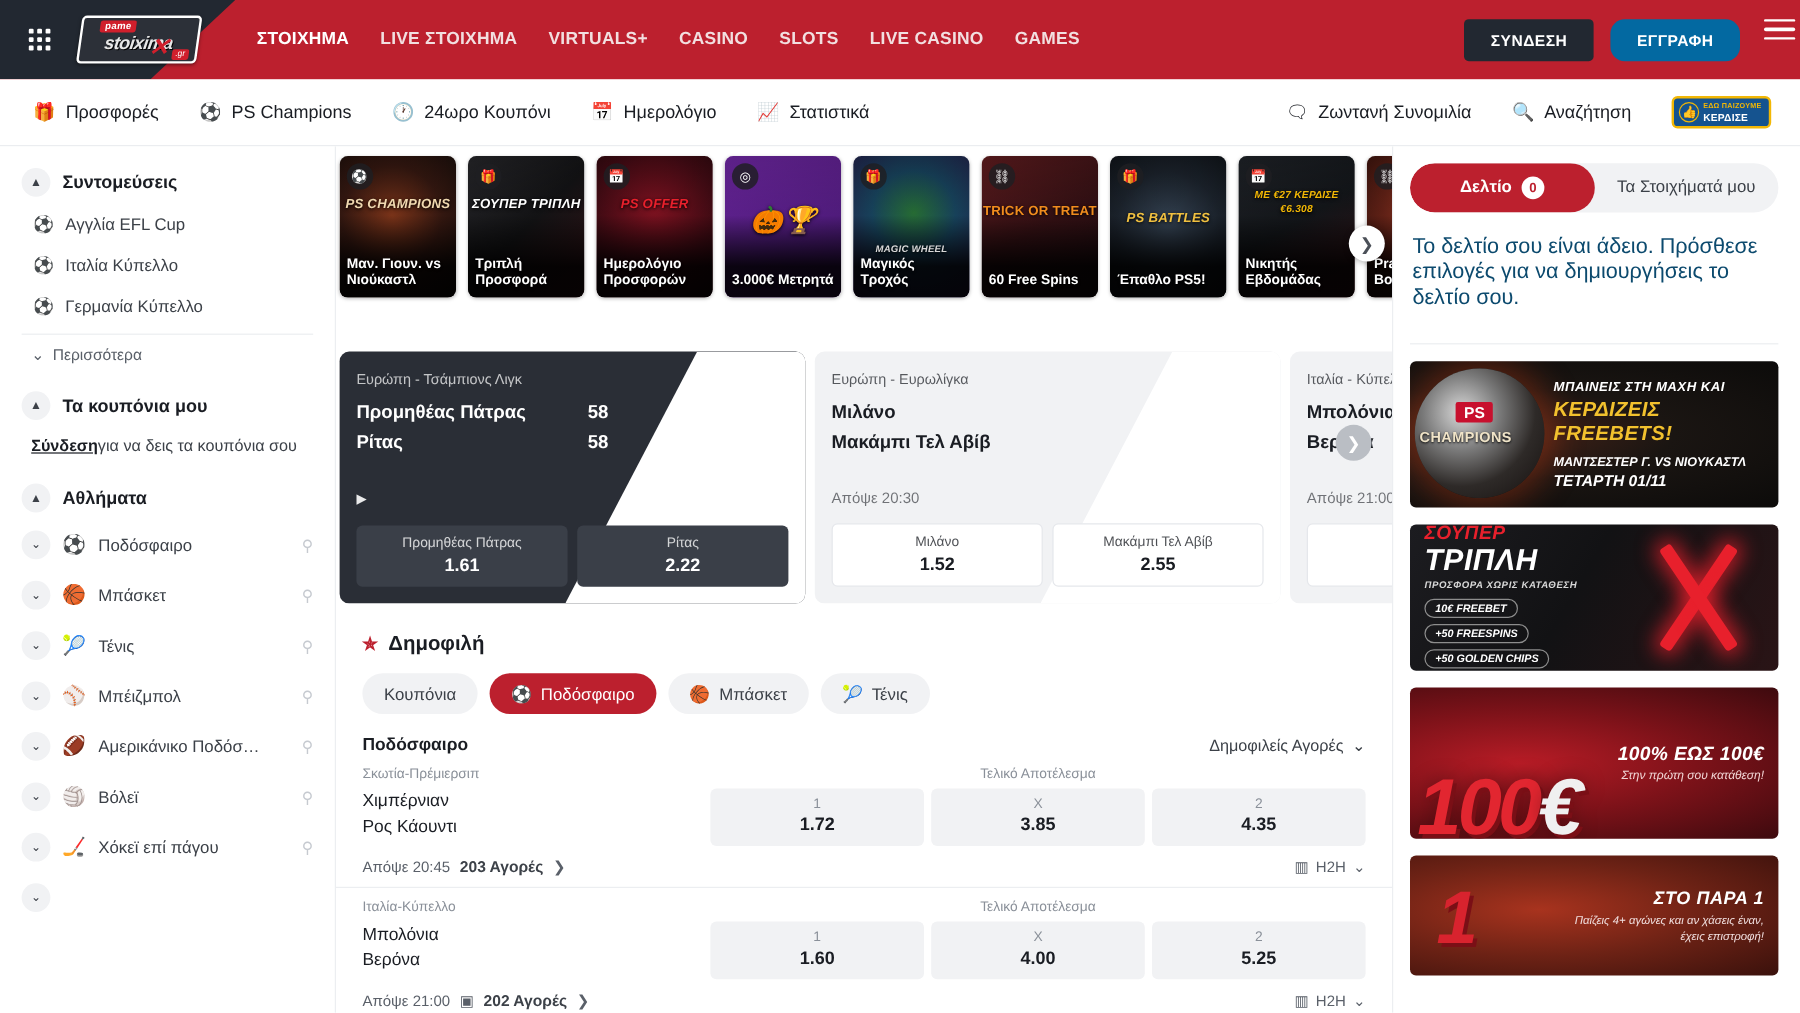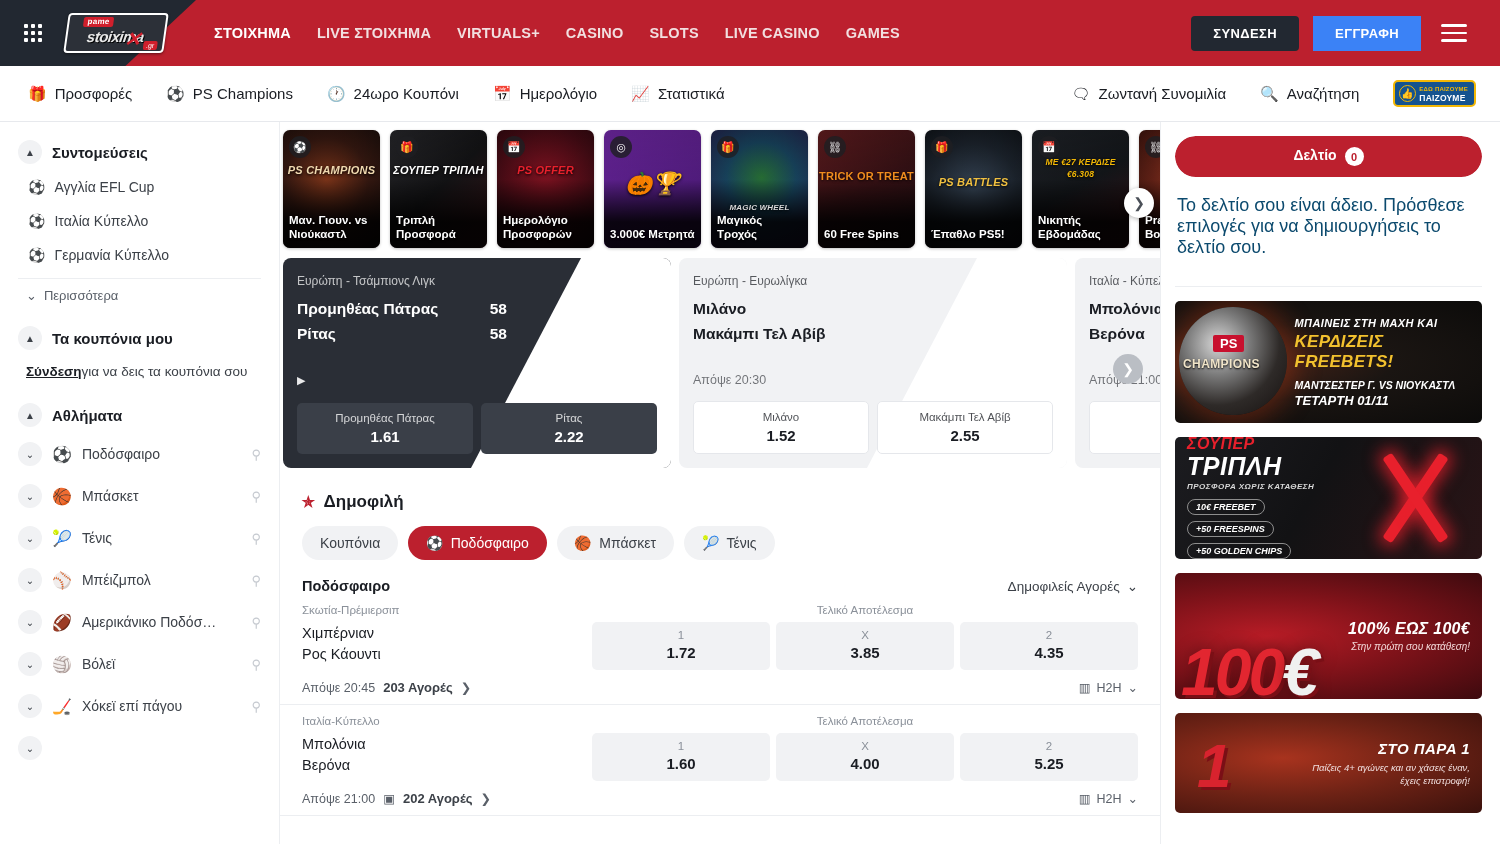--- a/index.html
+++ b/index.html
@@ -63,27 +63,27 @@
     font-size: 7px; padding: 0 3px; border-radius: 2px; line-height: 9px;
   }
 
   .mainnav { display: flex; align-items: center; gap: 26px; margin-left: 46px; position: relative; z-index: 3; }
   .mainnav a {
     color: #f2dfe0; font-size: 14.5px; font-weight: bold; letter-spacing: .2px;
     text-decoration: none; cursor: pointer; white-space: nowrap;
   }
   .mainnav a.active { color: #fff; }
 
-  .topbar-right { margin-left: auto; display: flex; align-items: center; gap: 14px; padding-right: 33px; position: relative; z-index: 3; }
+  .topbar-right { margin-left: auto; display: flex; align-items: flex-start; gap: 14px; padding-right: 4px; position: relative; z-index: 3; }
   .btn-login {
     background: #222831; color: #fff; border: none; border-radius: 4px;
     padding: 10px 22px; font-size: 13px; font-weight: bold; letter-spacing: .4px; cursor: pointer;
   }
   .btn-signup {
-    background: #3b82f6; color: #fff; border: none; border-radius: 0;
+    background: #0369a1; color: #fff; border: none; border-radius: 12px;
     padding: 10px 22px; font-size: 13px; font-weight: bold; letter-spacing: .4px; cursor: pointer;
   }
   .burger { width: 26px; cursor: pointer; display: flex; flex-direction: column; gap: 5px; margin-left: 6px; }
   .burger i { height: 2.5px; background: #fff; border-radius: 2px; display: block; }
 
   
   .subnav {
     height: 56px; background: #fff; border-bottom: 1px solid #e7e9ed;
     display: flex; align-items: center; padding: 0 16px;
   }
@@ -182,21 +182,21 @@
     color: #4b5058; font-size: 14px; z-index: 9;
   }
 
   
   .featured {
     display: flex; gap: 8px; padding: 4px 0 0 3px; position: relative; overflow: hidden;
   }
   .fcard {
     width: 388px; height: 210px; border-radius: 8px; flex-shrink: 0;
     position: relative; overflow: hidden; padding: 16px 14px 0 14px;
-    display: flex; flex-direction: column;
+    display: flex; flex-direction: column; margin-top: 35px;
   }
   .fcard.dark { background: #2a2e36; color: #fff; }
   .fcard.light { background: #f1f2f4; color: #1a1d23; }
   .fcard .slant {
     position: absolute; right: 0; top: 0; bottom: 0; width: 200px; background: #fff;
     clip-path: polygon(55% 0, 100% 0, 100% 100%, 0 100%);
   }
   .fcard.light .slant { background: #fff; }
   .fcard .league { font-size: 12px; opacity: .72; margin-bottom: 12px; position: relative; z-index: 2; }
   .fcard .team-row {
@@ -428,21 +428,21 @@
       <span>Ζωντανή Συνομιλία</span>
     </div>
     <div class="subnav-item">
       <span class="ic">🔍</span>
       <span>Αναζήτηση</span>
     </div>
     <div class="badge-resp">
       <span class="thumb">👍</span>
       <span class="txt">
         <b>ΕΔΩ ΠΑΙΖΟΥΜΕ</b>
-        <b>ΠΑΙΖΟΥΜΕ</b>
+        <b>ΚΕΡΔΙΣΕ</b>
       </span>
     </div>
   </div>
 </div>
 
 <div class="layout">
 
   <aside class="sidebar">
 
     <div class="side-section-head">
@@ -783,20 +783,23 @@
     </div>
   </main>
 
   <aside class="rightbar">
 
     <div class="slip-tabs">
       <div class="slip-tab active">
         <span>Δελτίο</span>
         <span class="slip-count">0</span>
       </div>
+      <div class="slip-tab">
+        <span>Τα Στοιχήματά μου</span>
+      </div>
     </div>
 
     <div class="slip-empty">Το δελτίο σου είναι άδειο. Πρόσθεσε επιλογές για να δημιουργήσεις το δελτίο σου.</div>
 
     <div class="banner b1">
       <div class="ball"></div>
       <div class="pstag">PS</div>
       <div class="champ">CHAMPIONS</div>
       <div class="txt">
         <div class="banner-inner-right">

